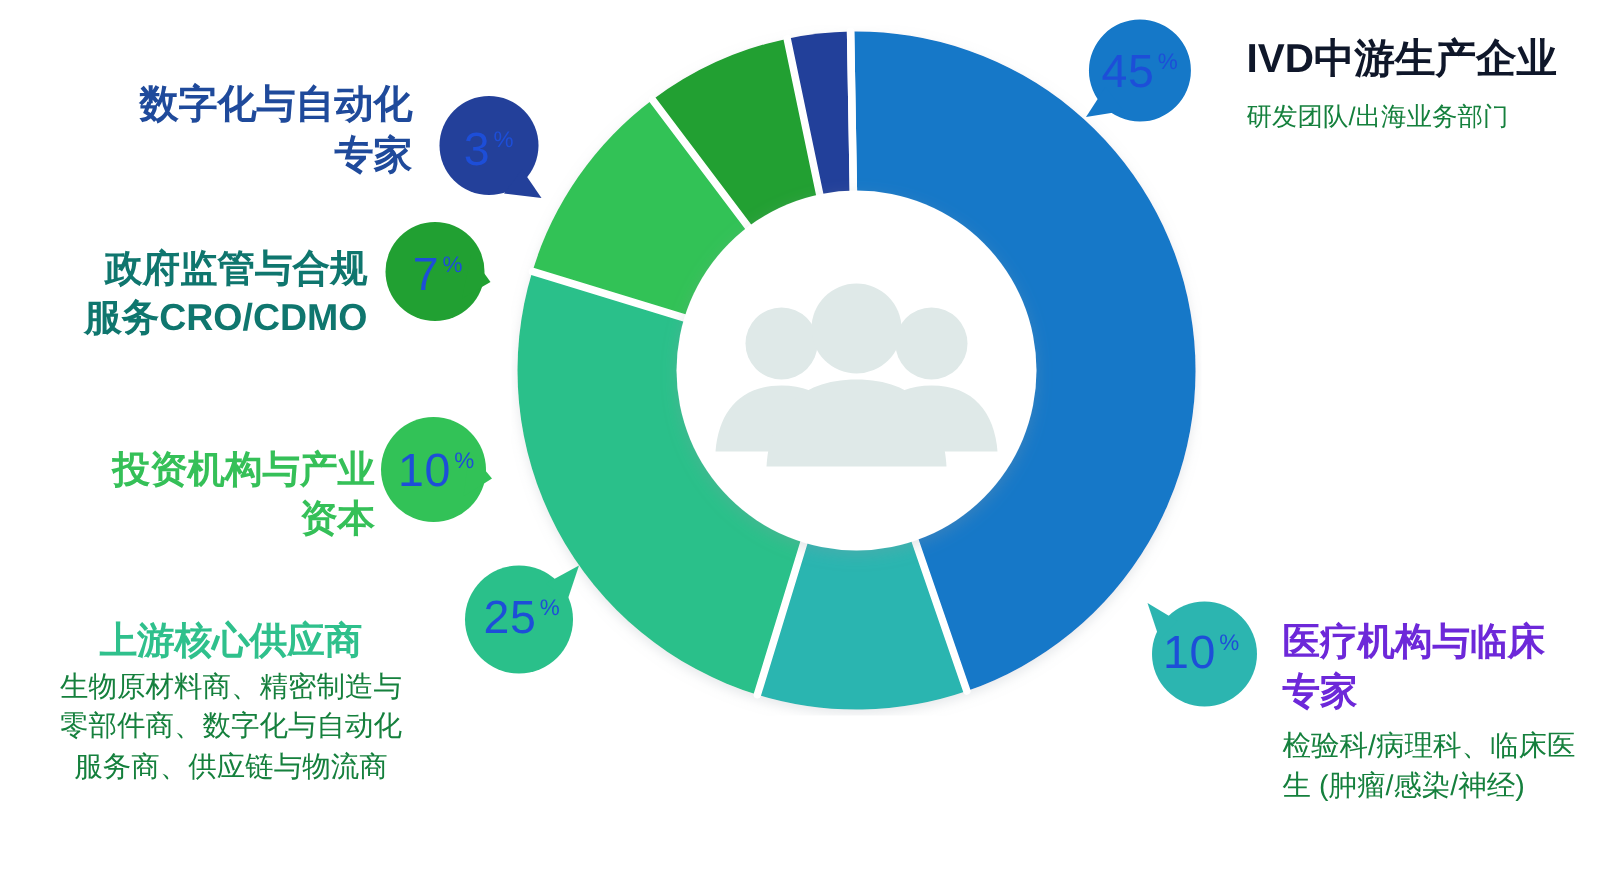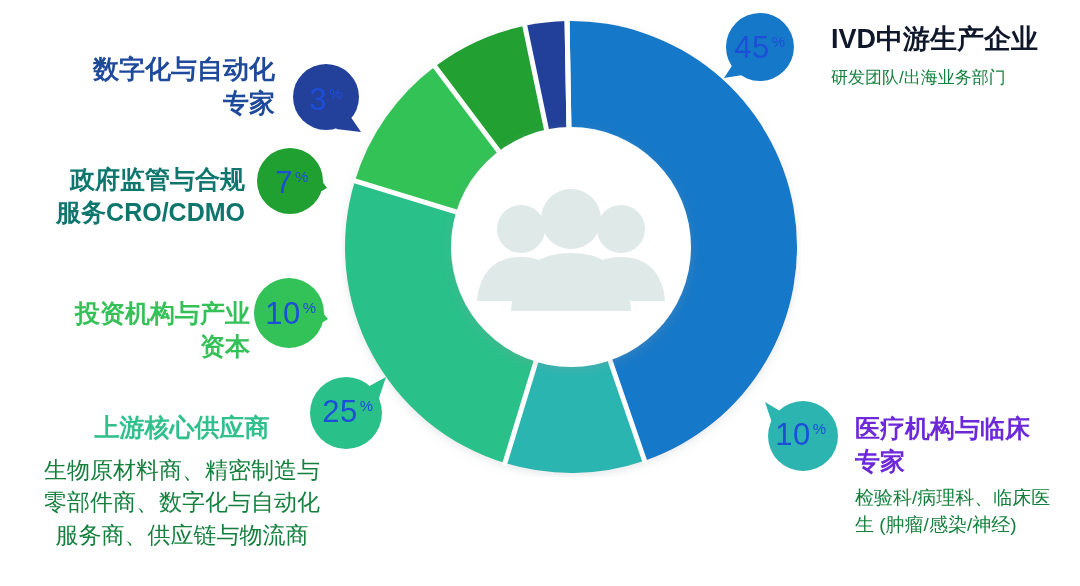--- a/index.html
+++ b/index.html
@@ -82,23 +82,23 @@
 
   #lbl-research  { left: 10px; top: 53px;  width: 265px; }
   #lbl-research .label-title { font-size: 26px; color: #1f4a9b; }
 
   #lbl-gov       { left: 0px;  top: 163px; width: 245px; }
   #lbl-gov .label-title { font-size: 25px; color: #0f766e; }
 
   #lbl-invest    { left: 10px; top: 297px; width: 240px; }
   #lbl-invest .label-title { font-size: 25px; color: #35c058; }
 
-  #lbl-upstream  { left: 32px; top: 411px; width: 300px; }
+  #lbl-upstream  { left: 4px; top: 411px; width: 300px; }
   #lbl-upstream .label-title { font-size: 25px; color: #2fc08c; }
-  #lbl-upstream .label-sub { font-size: 23px; margin-top: 10px; }
+  #lbl-upstream .label-sub { font-size: 19px; margin-top: 2px; }
 
   #lbl-ivd       { left: 831px; top: 22px; width: 245px; }
   #lbl-ivd .label-title { font-size: 27px; color: #0f172a; }
   #lbl-ivd .label-sub { font-size: 17px; margin-top: 9px; }
 
   #lbl-clinic    { left: 855px; top: 412px; width: 225px; }
   #lbl-clinic .label-title { font-size: 25px; color: #6d28d9; }
   #lbl-clinic .label-sub { font-size: 19px; margin-top: 8px; }
 </style>
 </head>

